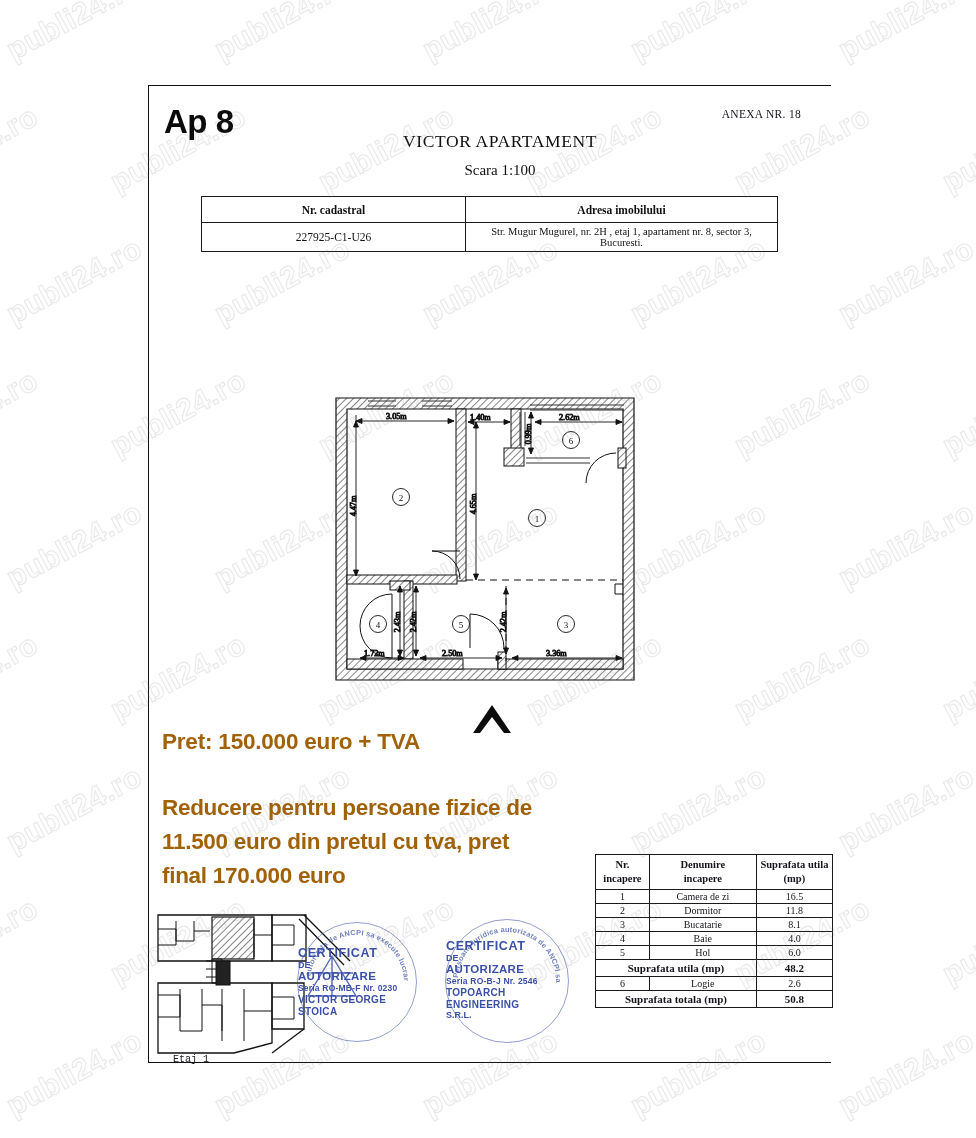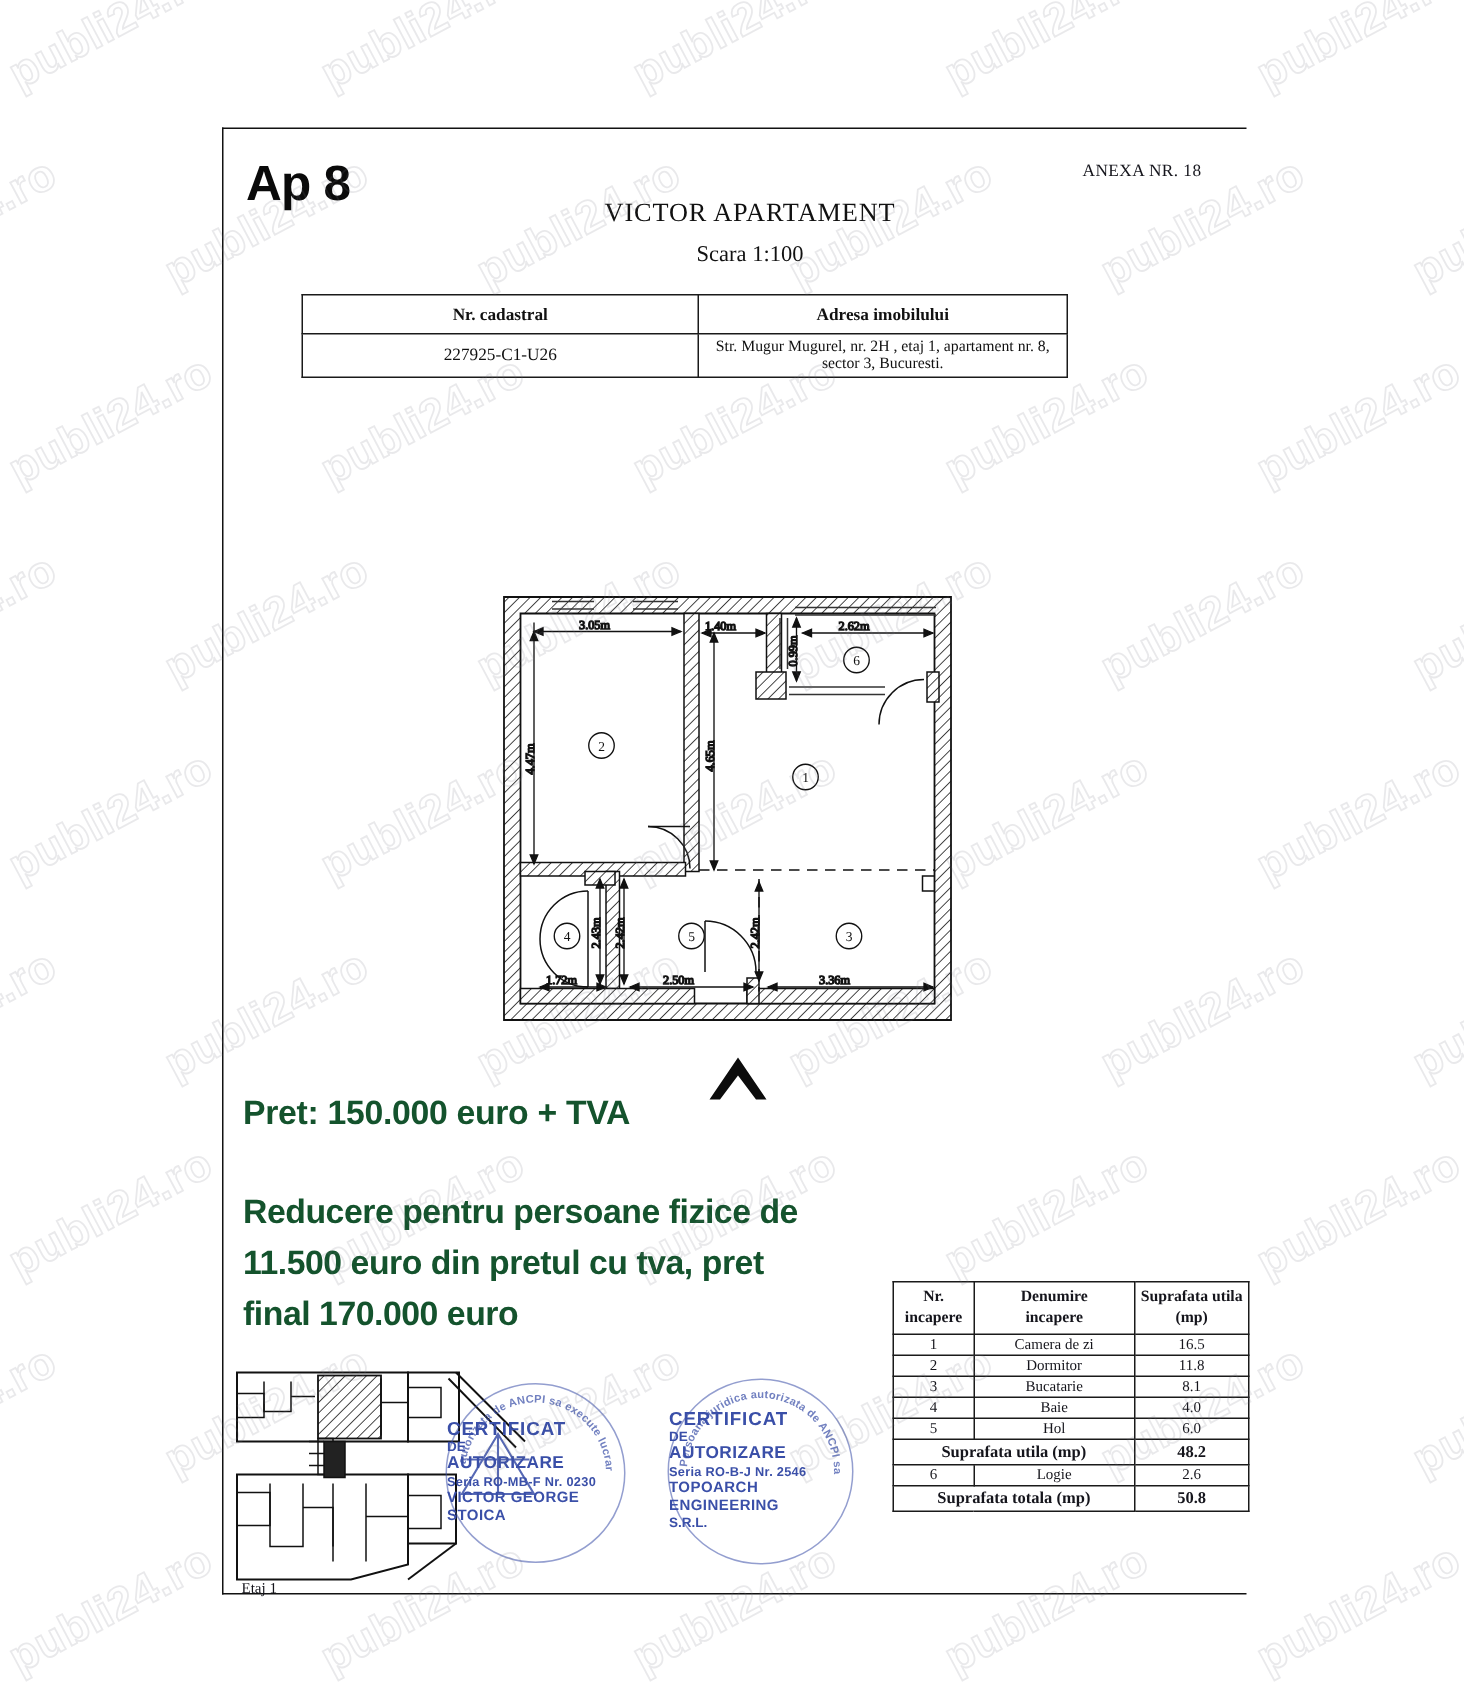--- a/index.html
+++ b/index.html
@@ -91,21 +91,21 @@
     border-collapse: collapse;
     font-size: 11px;
     color: #111;
   }
   table.info td {
     border: 1.1px solid #1a1a1a;
     padding: 3px 4px;
     text-align: center;
     vertical-align: middle;
   }
-  #tbl-cad { left: 52px; top: 110px; width: 511px; border-radius: 28px; }
+  #tbl-cad { left: 52px; top: 110px; width: 577px; border-radius: 28px; }
   #tbl-cad td.c1 { width: 255px; }
   #tbl-cad td.hd { font-weight: 700; font-size: 11.5px; height: 19px; }
   #tbl-cad td.vl { height: 19px; font-size: 11.5px; }
   #tbl-cad td.addr { font-size: 10.5px; }
 
   #tbl-cf { left: 52px; top: 168px; width: 577px; }
   #tbl-cf td { height: 18px; }
   #tbl-cf td.lbl { width: 136px; font-weight: 700; font-size: 10px; text-align: center; }
   #tbl-cf td.blank { width: 150px; }
   #tbl-cf td.mid { width: 115px; font-weight: 700; font-size: 11.5px; }
@@ -124,21 +124,21 @@
     position: absolute;
     left: 322px; top: 616px;
     width: 42px; height: 34px;
   }
 
   
   .price-block {
     position: absolute;
     font-family: "Liberation Sans", sans-serif;
     font-weight: 700;
-    color: #14532d;
+    color: #a16207;
   }
   #price-main {
     left: 13px; top: 643px;
     font-size: 22.5px;
     letter-spacing: -0.2px;
   }
   #price-disc {
     left: 13px; top: 705px;
     font-size: 22.5px;
     line-height: 34px;
@@ -182,23 +182,24 @@
   }
 
   
   #keyplan {
     position: absolute;
     left: 5px; top: 815px;
     width: 200px; height: 160px;
   }
   #etaj-label {
     position: absolute;
-    left: 12px; top: 968px;
+    left: 24px; top: 968px;
     font-size: 10px;
     color: #15151c;
+    font-family: Liberation Mono, monospace;
   }
 
   
   .stamp {
     position: absolute;
     border-radius: 50%;
     color: #3a4fa8;
     z-index: 20;
     pointer-events: none;
   }

